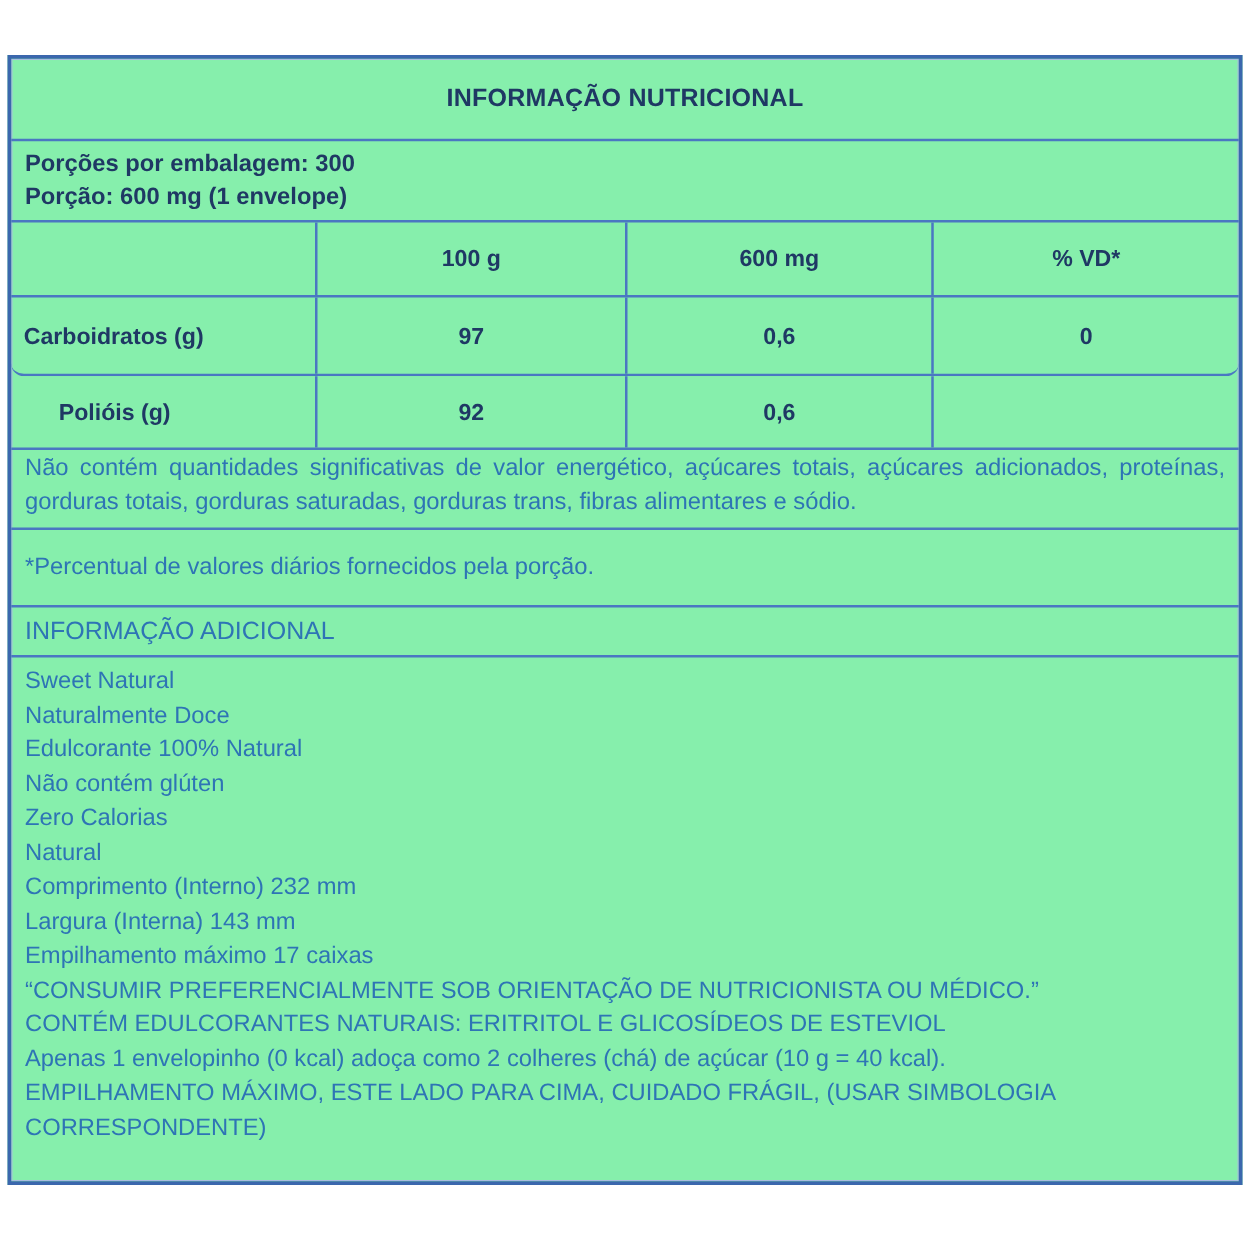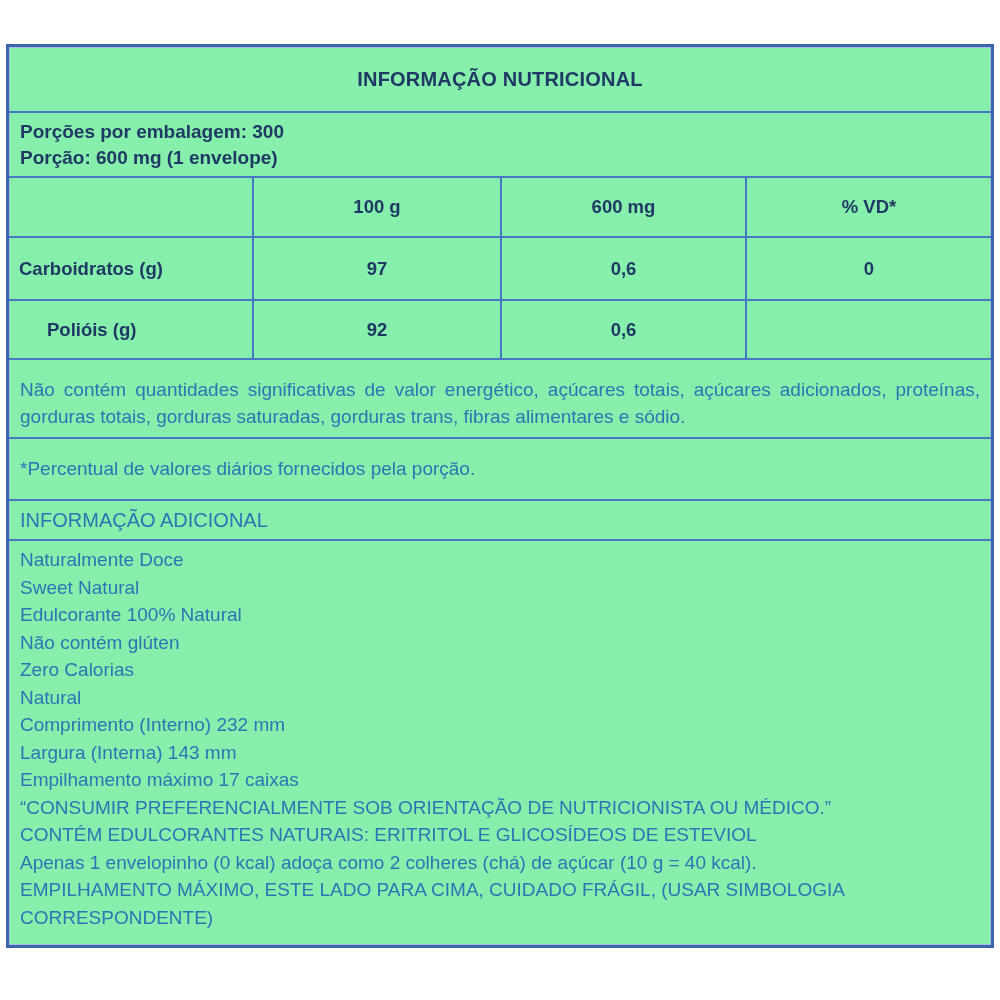--- a/index.html
+++ b/index.html
@@ -21,26 +21,26 @@
   .r-title{height:66px;display:flex;align-items:center;justify-content:center;}
   .r-title span{font-size:20px;font-weight:700;color:var(--navy);letter-spacing:.2px;}
   .r-serving{height:65px;display:flex;flex-direction:column;justify-content:center;padding:0 11px;}
   .r-serving div{font-size:19px;font-weight:700;color:var(--navy);line-height:26px;}
   .grid{display:grid;grid-template-columns:245px 248px 245px 1fr;}
   .grid .cell{display:flex;align-items:center;border-right:2px solid var(--border);
     font-size:18.5px;font-weight:700;color:var(--navy);}
   .grid .cell:last-child{border-right:none;}
   .grid .center{justify-content:center;}
   .r-colhead{height:60px;}
-  .r-carb{height:63px;}
+  .r-carb{height:63px;border-radius:10px;}
   .r-poli{height:59px;}
   .pad1{padding-left:10px;}
   .pad2{padding-left:38px;}
   .r-note{height:64px;padding:1px 11px;font-size:19px;color:var(--blue);
-    text-align:justify;line-height:27px;overflow:hidden;margin-top:15px;}
+    text-align:justify;line-height:27px;overflow:hidden;}
   .r-note2{height:62px;display:flex;align-items:center;padding:16px 11px;
     font-size:19px;color:var(--blue);}
   .r-addhead{height:40px;display:flex;align-items:center;padding:0 11px;
     font-size:20px;color:var(--blue);}
   .r-list{flex:1 1 auto;border-bottom:none;padding:5px 11px 0 11px;overflow:hidden;}
   .r-list .li{font-size:19px;color:var(--blue);line-height:27.5px;}
 </style>
 </head>
 <body>
 
@@ -76,22 +76,22 @@
     <div class="cell center"></div>
   </div>
 
   <div class="row r-note">Não contém quantidades significativas de valor energético, açúcares totais, açúcares adicionados, proteínas, gorduras totais, gorduras saturadas, gorduras trans, fibras alimentares e sódio.</div>
 
   <div class="row r-note2">*Percentual de valores diários fornecidos pela porção.</div>
 
   <div class="row r-addhead">INFORMAÇÃO ADICIONAL</div>
 
   <div class="row r-list">
+    <div class="li">Sweet Natural</div>
     <div class="li">Naturalmente Doce</div>
-    <div class="li">Sweet Natural</div>
     <div class="li">Edulcorante 100% Natural</div>
     <div class="li">Não contém glúten</div>
     <div class="li">Zero Calorias</div>
     <div class="li">Natural</div>
     <div class="li">Comprimento (Interno) 232 mm</div>
     <div class="li">Largura (Interna) 143 mm</div>
     <div class="li">Empilhamento máximo 17 caixas</div>
     <div class="li">“CONSUMIR PREFERENCIALMENTE SOB ORIENTAÇÃO DE NUTRICIONISTA OU MÉDICO.”</div>
     <div class="li">CONTÉM EDULCORANTES NATURAIS: ERITRITOL E GLICOSÍDEOS DE ESTEVIOL</div>
     <div class="li">Apenas 1 envelopinho (0 kcal) adoça como 2 colheres (chá) de açúcar (10 g = 40 kcal).</div>

